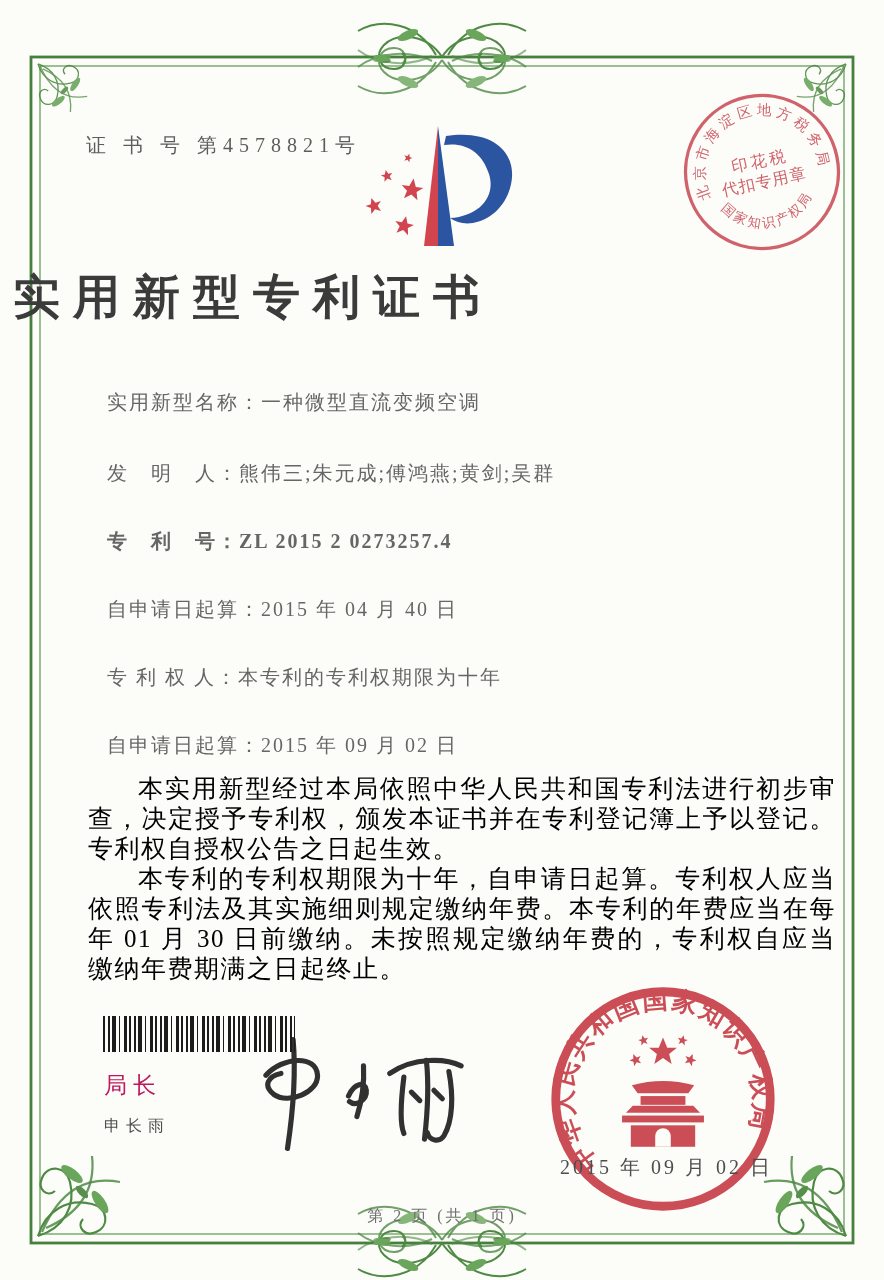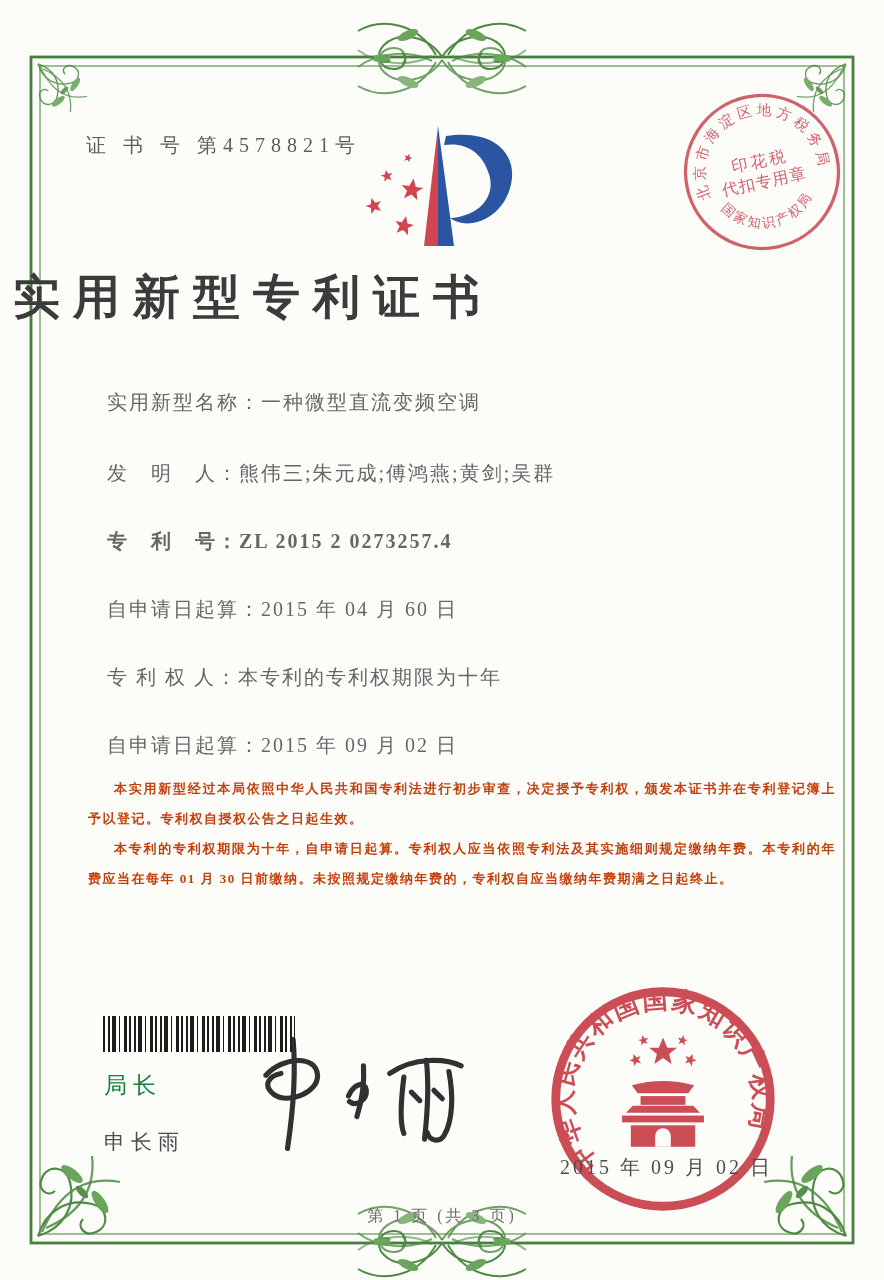--- a/index.html
+++ b/index.html
@@ -22,37 +22,37 @@
     position:absolute;left:0;top:258px;width:884px;
     font-size:47px;font-weight:600;color:#3b3b3b;letter-spacing:13px;text-indent:13px;
   }
 
   .fields{position:absolute;left:95px;top:0;width:720px;}
   .field-row{position:absolute;left:0;font-size:20px;color:#666;letter-spacing:2px;white-space:nowrap;margin-left:12px;}
   .f1{top:381px;} .f2{top:452px;} .f3{top:520px;font-weight:bold;} .f4{top:588px;} .f5{top:656px;} .f6{top:724px;}
 
   .body-text{
     position:absolute;left:88px;top:766px;width:748px;
-    font-size:13px;line-height:30px;color:#c2410c;
-    text-align:justify;letter-spacing:1.5px;font-weight:bold;
+    font-size:25px;line-height:30px;color:#000000;
+    text-align:justify;letter-spacing:1.5px;
   }
   .body-text p{margin:0;text-indent:2em;}
 
   .barcode{
     position:absolute;left:103px;top:1008px;width:192px;height:36px;
     background:repeating-linear-gradient(90deg,
       #1c1c1c 0 2px,transparent 2px 5px,
       #1c1c1c 5px 7px,transparent 7px 9px,
       #1c1c1c 9px 13px,transparent 13px 16px,
       #1c1c1c 16px 17px,transparent 17px 21px,
       #1c1c1c 21px 24px,transparent 24px 26px);
   }
 
-  .sig-title{position:absolute;left:104px;top:1062px;font-size:23px;color:#15803d;letter-spacing:6px;}
-  .sig-name{position:absolute;left:104px;top:1108px;font-size:21px;color:#4c4c4c;letter-spacing:6px;margin-top:12px;}
+  .sig-title{position:absolute;left:104px;top:1062px;font-size:23px;color:#be185d;letter-spacing:6px;}
+  .sig-name{position:absolute;left:104px;top:1108px;font-size:16px;color:#4c4c4c;letter-spacing:6px;}
   .signature-svg{position:absolute;left:232px;top:1026px;width:248px;height:122px;}
 
   .office-seal{position:absolute;left:546px;top:974px;width:234px;height:234px;opacity:.93;z-index:2;}
   .seal-date{
     position:absolute;left:560px;top:1146px;width:260px;
     font-size:20px;color:#4d4d4d;letter-spacing:3px;z-index:3;white-space:nowrap;
   }
 
   .footer{
     position:absolute;left:0;top:1198px;width:884px;text-align:center;
@@ -140,21 +140,21 @@
         <text x="90" y="106" text-anchor="middle" font-size="17" letter-spacing="1">代扣专用章</text>
       </g>
     </svg>
 
     <div class="title">实用新型专利证书</div>
 
     <div class="fields">
       <div class="field-row f1"><span>实用新型名称：</span><span>一种微型直流变频空调</span></div>
       <div class="field-row f2"><span>发　明　人：</span><span>熊伟三;朱元成;傅鸿燕;黄剑;吴群</span></div>
       <div class="field-row f3"><span>专　利　号：</span><span>ZL 2015 2 0273257.4</span></div>
-      <div class="field-row f4"><span>自申请日起算：</span><span>2015 年 04 月 60 日</span></div>
+      <div class="field-row f4"><span>自申请日起算：</span><span>2015 年 04 月 40 日</span></div>
       <div class="field-row f5"><span>专 利 权 人：</span><span>本专利的专利权期限为十年</span></div>
       <div class="field-row f6"><span>自申请日起算：</span><span>2015 年 09 月 02 日</span></div>
     </div>
 
     <div class="body-text">
       <p>本实用新型经过本局依照中华人民共和国专利法进行初步审查，决定授予专利权，颁发本证书并在专利登记簿上予以登记。专利权自授权公告之日起生效。</p>
       <p>本专利的专利权期限为十年，自申请日起算。专利权人应当依照专利法及其实施细则规定缴纳年费。本专利的年费应当在每年 01 月 30 日前缴纳。未按照规定缴纳年费的，专利权自应当缴纳年费期满之日起终止。</p>
     </div>
 
     <div class="barcode"></div>
@@ -192,16 +192,16 @@
         <rect x="97" y="117" width="46" height="9"></rect>
         <path d="M82,134 L158,134 L151,127 L89,127 Z"></path>
         <rect x="78" y="137" width="84" height="7"></rect>
         <rect x="87" y="147" width="66" height="22"></rect>
         <path d="M112,169 v-11 a8,8 0 0 1 16,0 v11 Z" fill="#fcfcf9"></path>
       </g>
     </svg>
 
     <div class="seal-date">2015 年 09 月 02 日</div>
 
-    <div class="footer">第 1 页 (共 3 页)</div>
+    <div class="footer">第 2 页 (共 1 页)</div>
 
   </div>
 </div>
 
 </body></html>

